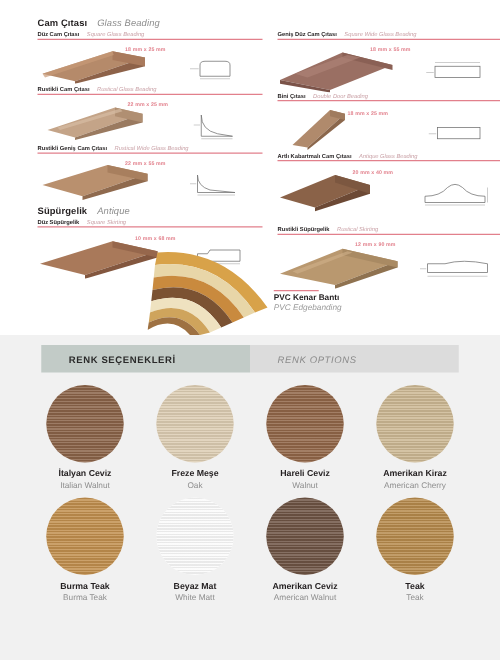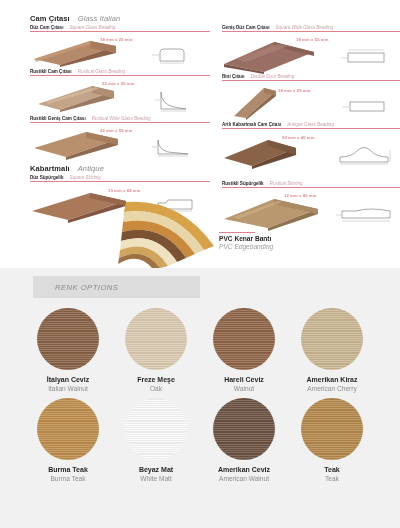--- a/index.html
+++ b/index.html
@@ -108,21 +108,21 @@
 <body>
 
 <div class="page">
 
   <div class="products">
 
     <div class="col col-left">
 
       <div class="cat-head">
         <span class="tr">Cam Çıtası</span>
-        <span class="en">Glass Italian</span>
+        <span class="en">Glass Beading</span>
       </div>
 
       <div class="item" style="height:42px">
         <div class="item-head">
           <span class="tr">Düz Cam Çıtası</span>
           <span class="en">Square Glass Beading</span>
         </div>
         <div class="rule"></div>
         <span class="dim" style="left:70px; top:12px">18 mm x 25 mm</span>
         <svg class="stick" style="left:2px; top:14px" width="90" height="28" viewBox="0 0 90 28">
@@ -171,21 +171,21 @@
           <polygon points="54,2 86,9 86,15 54,8" fill="#a87f5e"></polygon>
         </svg>
         <svg class="profile" style="left:120px; top:19px" width="48" height="22" viewBox="0 0 48 22">
           <path d="M8 19 L8 5 Q8 14 18 17 L38 19 Z" fill="#ffffff" stroke="#6f6f6f" stroke-width="0.6"></path>
           <line x1="2" y1="12" x2="7" y2="12" stroke="#9a9a9a" stroke-width="0.4"></line>
           <line x1="8" y1="21" x2="38" y2="21" stroke="#9a9a9a" stroke-width="0.4"></line>
         </svg>
       </div>
 
       <div class="cat-head" style="margin-top:6px">
-        <span class="tr">Kabartmalı</span>
+        <span class="tr">Süpürgelik</span>
         <span class="en">Antique</span>
       </div>
 
       <div class="item" style="height:45px">
         <div class="item-head">
           <span class="tr">Düz Süpürgelik</span>
           <span class="en">Square Skirting</span>
         </div>
         <div class="rule"></div>
         <span class="dim" style="left:78px; top:13px">10 mm x 68 mm</span>
@@ -295,20 +295,23 @@
     <div class="pvc-label">
       <div class="pvc-rule"></div>
       <div class="tr">PVC Kenar Bantı</div>
       <div class="en">PVC Edgebanding</div>
     </div>
   </div>
 
   <div class="colors-section">
 
     <div class="opt-bar">
+      <div class="left">
+        <span>RENK SEÇENEKLERİ</span>
+      </div>
       <div class="right">
         <span>RENK OPTIONS</span>
       </div>
     </div>
 
     <div class="swatch-grid">
       <div class="swatch-cell">
         <div class="disc" id="d0" style="background: rgb(138, 99, 72);"></div>
         <div class="sw-tr">İtalyan Ceviz</div>
         <div class="sw-en">Italian Walnut</div>

